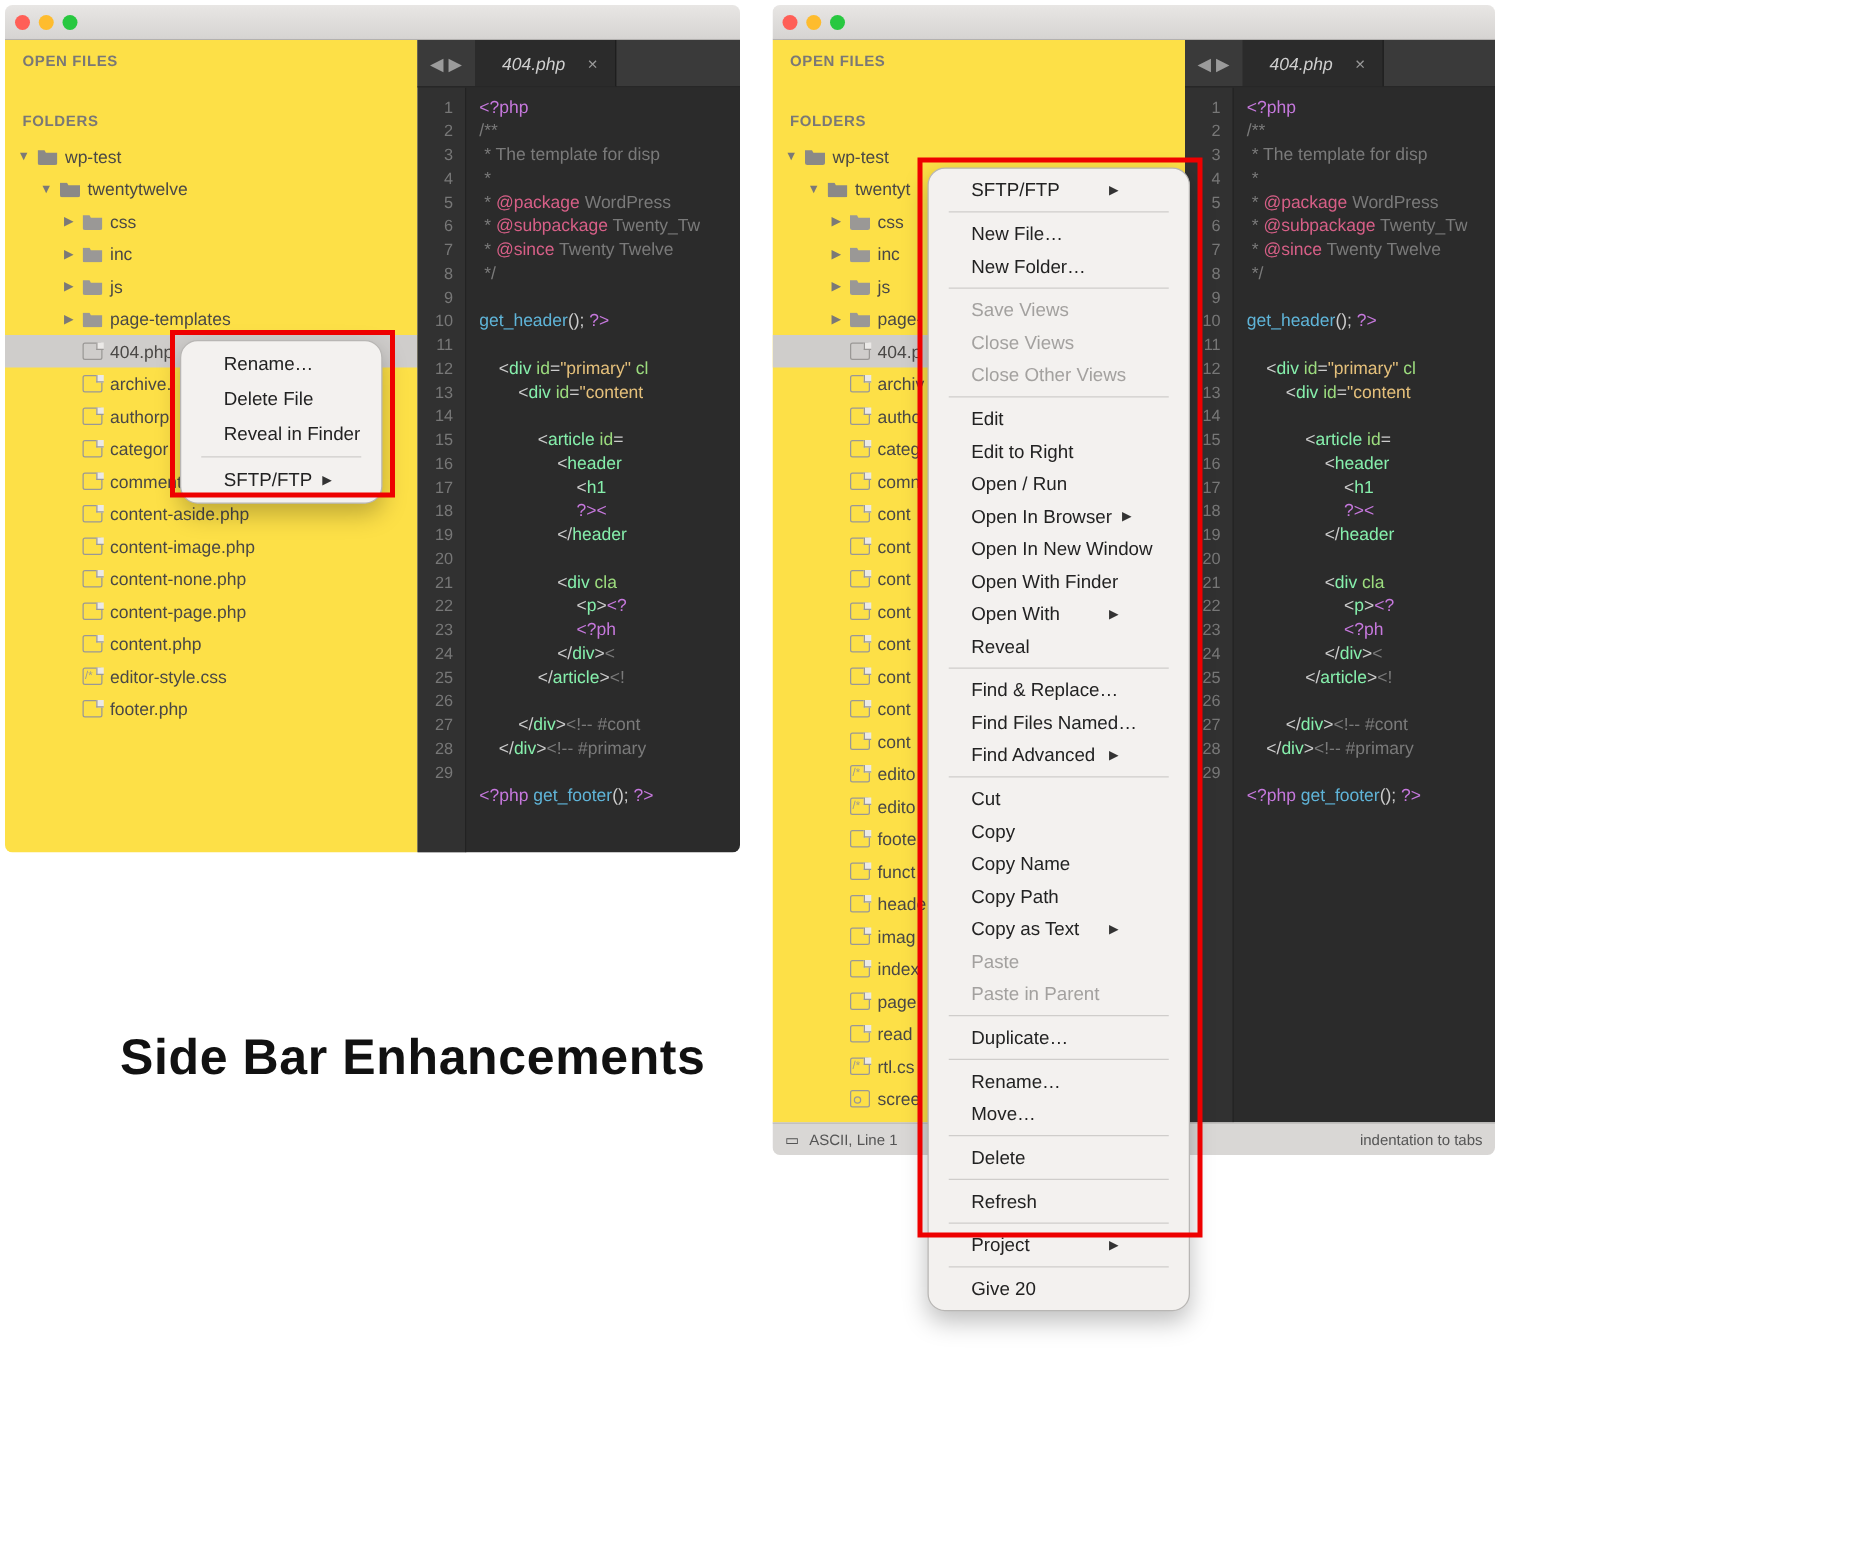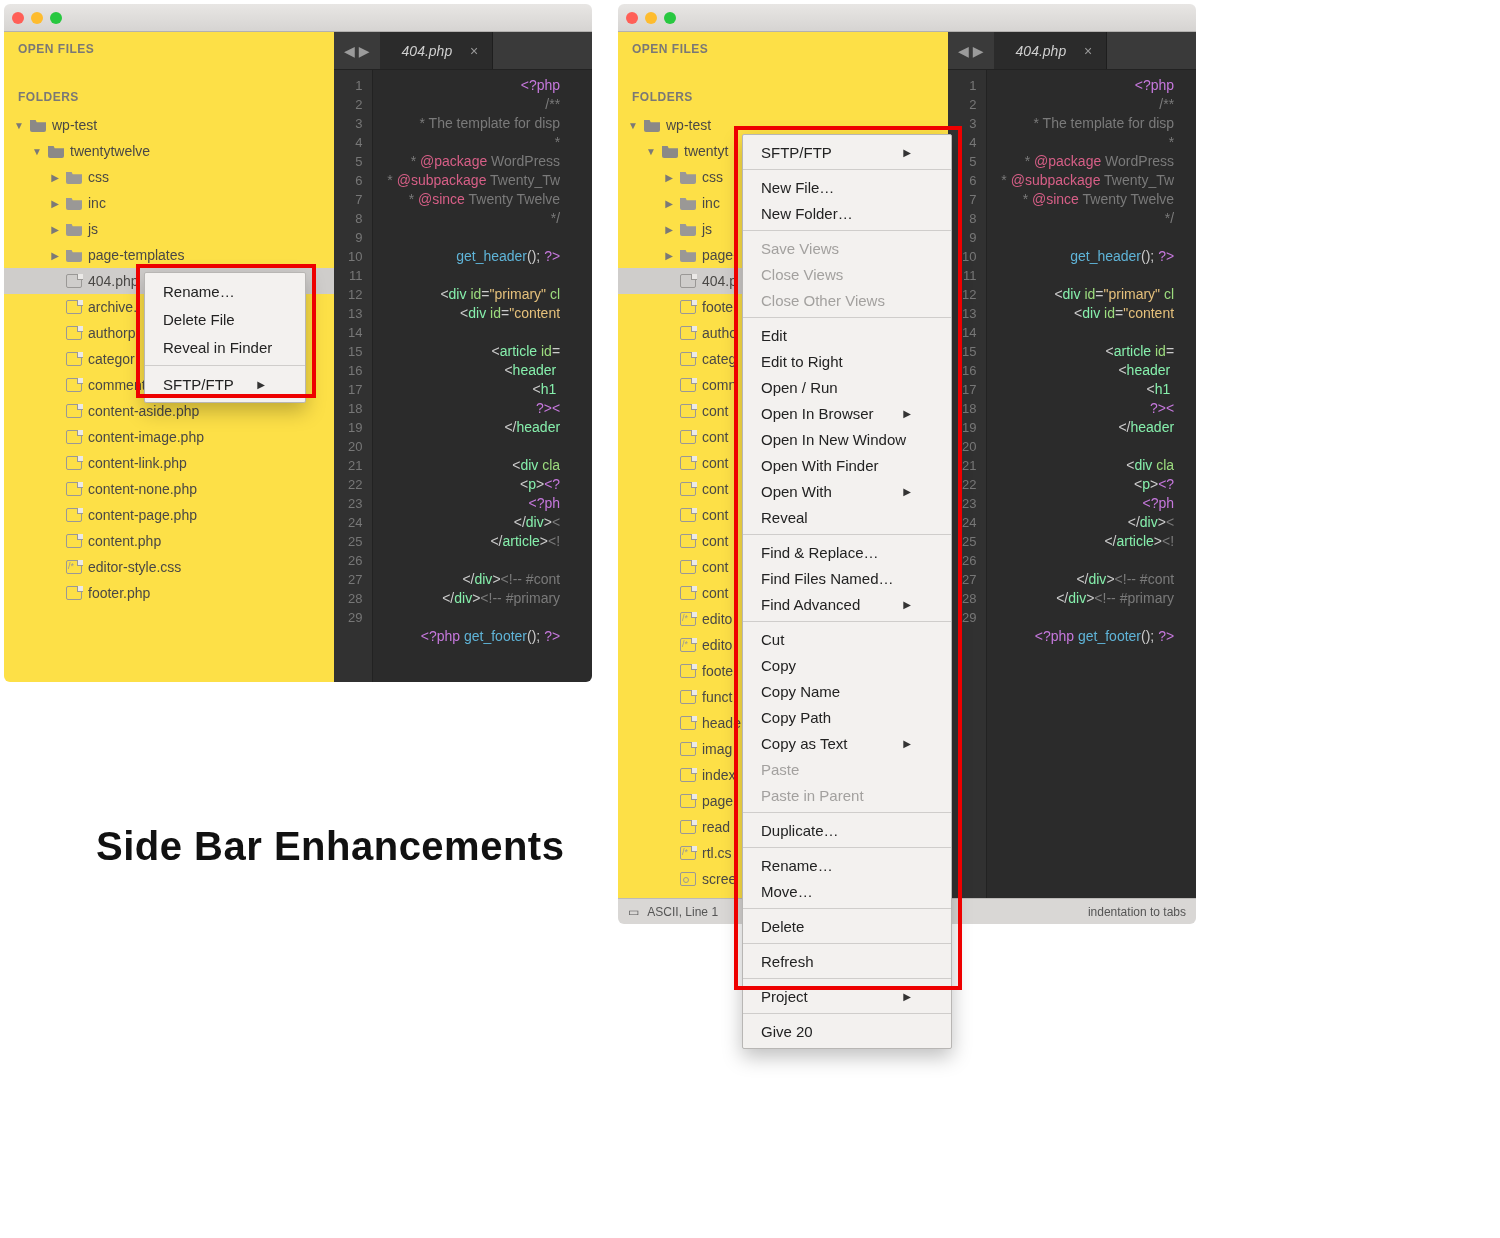--- a/index.html
+++ b/index.html
@@ -24,25 +24,25 @@
   .ico-css::before{content:"/*";position:absolute;font-size:9px;color:#9a9896;left:1px;top:0;}
   .ico-img{border:1.5px solid #9a9896;border-radius:2px;position:relative;}
   .ico-img::after{content:"";position:absolute;left:2px;bottom:2px;width:4px;height:4px;border:1px solid #9a9896;border-radius:50%;}
   .editor { flex:1; background:#2b2b2b; display:flex; flex-direction:column; color:#ccc; font-family: Menlo, Consolas, monospace; font-size:14px; min-width:0;}
   .tabbar { height:38px; background:#3a3a3a; display:flex; align-items:stretch; border-bottom:1px solid #222;}
   .navarrows{display:flex;align-items:center;gap:4px;padding:0 10px;color:#9b9b9b;font-size:14px;}
   .tab { background:#2b2b2b; border-right:1px solid #1e1e1e; display:flex; align-items:center; padding:0 40px 0 22px; font-style:italic; color:#cfcfcf; position:relative;}
   .tab .x{position:absolute;right:14px;color:#999;font-style:normal;}
   .code { flex:1; display:flex; overflow:hidden;}
   .gutter { background:#313131; color:#777; text-align:right; padding:6px 10px 6px 14px; line-height:19px; font-size:13px; border-right:1px solid #222;}
-  .lines { padding:6px 0 6px 10px; line-height:19px; white-space:pre; overflow:hidden;text-align:right;}
+  .lines { padding:6px 0 6px 10px; line-height:19px; white-space:pre; overflow:hidden;}
   .k-tag{color:#86efac;} .k-attr{color:#9cdc7e;margin-top:26px;} .k-str{color:#e5c07b;} .k-func{color:#5fb4d8;} .k-cm{color:#7a7a7a;} .k-at{color:#d75f87;} .k-php{color:#c678dd;} .k-w{color:#ccc;}
   .statusbar{height:26px;background:#d9d7d5;border-top:1px solid #bcbab8;display:flex;align-items:center;font-size:12px;color:#555;padding:0 10px;gap:8px;}
   .statusbar .spacer{flex:1;}
-  .menu { position:absolute; background:#f3f1ef; border:1px solid #b8b6b4; border-radius:2px; box-shadow:0 8px 20px rgba(0,0,0,.25); padding:4px 0; font-size:15px; color:#222;}
+  .menu { position:absolute; background:#f3f1ef; border:1px solid #b8b6b4; border-radius:14px; box-shadow:0 8px 20px rgba(0,0,0,.25); padding:4px 16px; font-size:15px; color:#222;}
   .menu .mi { height:28px; display:flex; align-items:center; padding:0 40px 0 18px; white-space:nowrap; gap:8px;}
   .menu .mi.disabled{color:#a3a19f;}
   .menu .sep{height:1px;background:#cfcdcb;margin:4px 0;}
   .menu .sub::after{content:"▶";margin-left:auto;font-size:10px;color:#333;}
   .menu.big .mi{height:26px;}
   .hl { position:absolute; border:4px solid #e00; pointer-events:none;}
   .caption { position:absolute; font-size:40px; font-weight:600; letter-spacing:.5px; color:#111;}
 </style>
 </head>
 <body>
@@ -116,25 +116,20 @@
           </div>
           <div class="row  indent2">
     <span class="arrow"></span>
     <span class="ico ico-file"></span>
     <span>content-aside.php</span>
           </div>
           <div class="row  indent2">
     <span class="arrow"></span>
     <span class="ico ico-file"></span>
     <span>content-image.php</span>
-          </div>
-          <div class="row  indent2">
-    <span class="arrow"></span>
-    <span class="ico ico-file"></span>
-    <span>content-link.php</span>
           </div>
           <div class="row  indent2">
     <span class="arrow"></span>
     <span class="ico ico-file"></span>
     <span>content-none.php</span>
           </div>
           <div class="row  indent2">
     <span class="arrow"></span>
     <span class="ico ico-file"></span>
     <span>content-page.php</span>
@@ -267,21 +262,21 @@
     <span>page-</span>
           </div>
           <div class="row sel indent2">
     <span class="arrow"></span>
     <span class="ico ico-file"></span>
     <span>404.p</span>
           </div>
           <div class="row  indent2">
     <span class="arrow"></span>
     <span class="ico ico-file"></span>
-    <span>footer</span>
+    <span>archiv</span>
           </div>
           <div class="row  indent2">
     <span class="arrow"></span>
     <span class="ico ico-file"></span>
     <span>autho</span>
           </div>
           <div class="row  indent2">
     <span class="arrow"></span>
     <span class="ico ico-file"></span>
     <span>categ</span>

